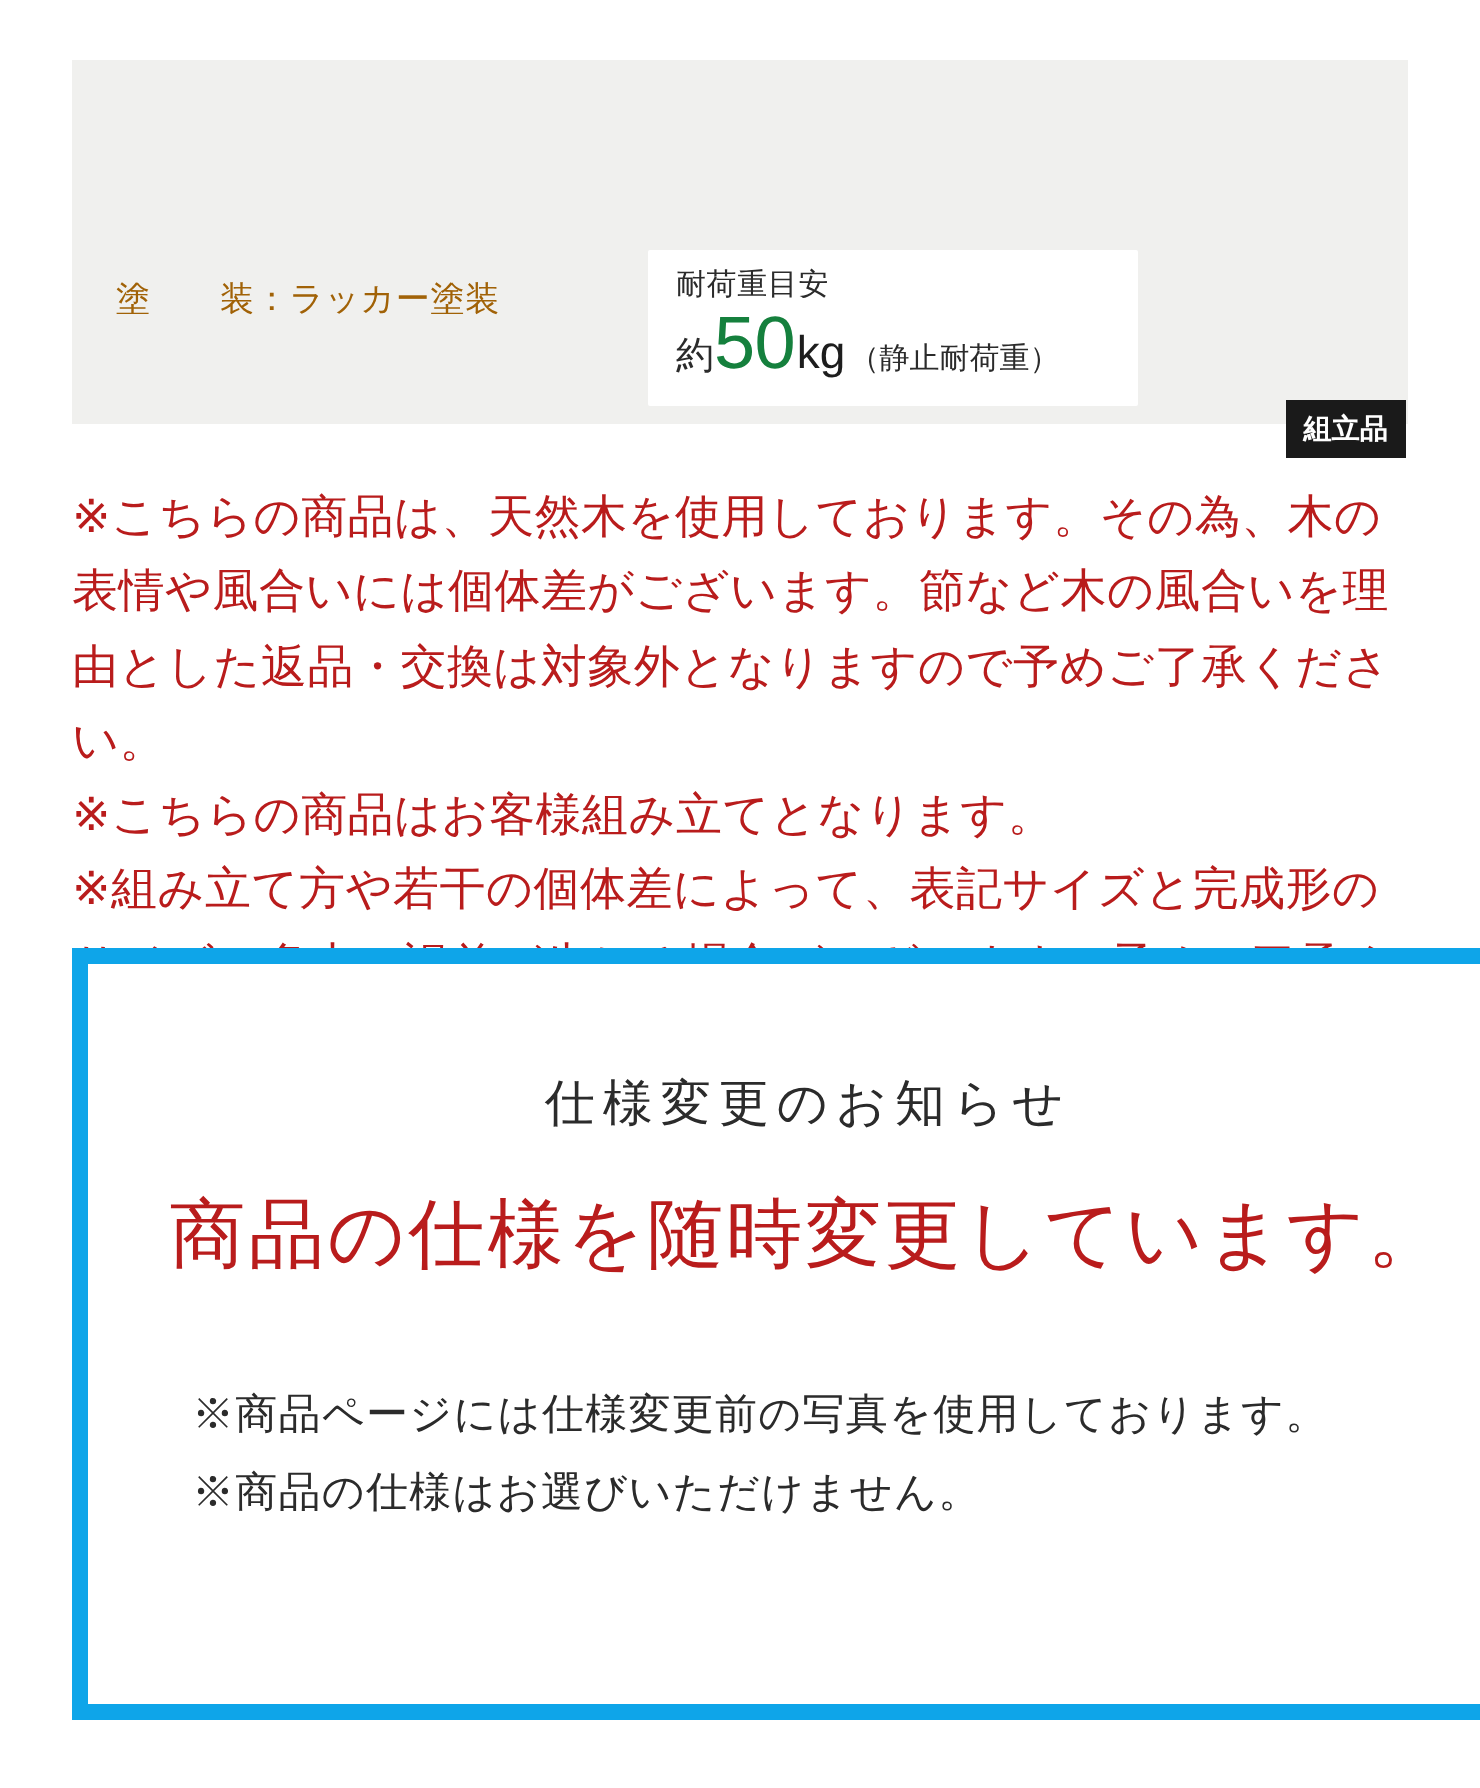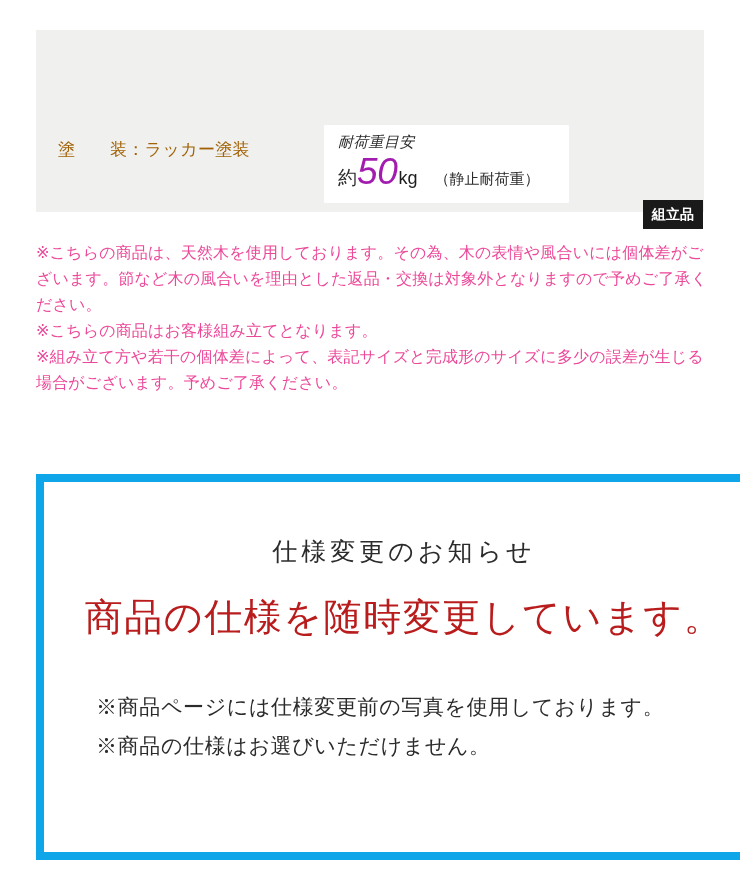--- a/index.html
+++ b/index.html
@@ -69,50 +69,48 @@
     box-sizing: border-box;
     border-radius: 1px;
   }
   .load-title {
     position: absolute;
     left: 14px;
     top: 8px;
     font-size: 15px;
     letter-spacing: 0.02em;
     color: #2b2b2b;
-    font-style: italic;
   }
   .load-value {
     position: absolute;
     left: 14px;
     top: 28px;
     display: flex;
     align-items: baseline;
     white-space: nowrap;
   }
   .load-approx {
     font-size: 19px;
     color: #2b2b2b;
   }
   .load-num {
     font-size: 37px;
     line-height: 1;
-    color: #a21caf;
+    color: #15803d;
     letter-spacing: -0.01em;
-    font-style: italic;
   }
   .load-unit {
-    font-size: 18px;
+    font-size: 23px;
     color: #1d1d1d;
     margin-left: 1px;
   }
   .load-note {
     font-size: 15px;
     color: #2b2b2b;
-    margin-left: 17px;
+    margin-left: 2px;
   }
 
   
   .assembly-badge {
     position: absolute;
     left: 607px;
     top: 170px;
     width: 60px;
     height: 29px;
     background: #1a1a1a;
@@ -125,24 +123,24 @@
     letter-spacing: 0.01em;
     box-sizing: border-box;
   }
 
   
   .notes {
     position: absolute;
     left: 36px;
     top: 240px;
     width: 672px;
-    font-size: 16px;
+    font-size: 23px;
     line-height: 1.62;
     letter-spacing: 0.01em;
-    color: #ec4899;
+    color: #b91c1c;
   }
   .notes p {
     margin: 0;
   }
 
   
   .notice-box {
     position: absolute;
     left: 36px;
     top: 474px;

